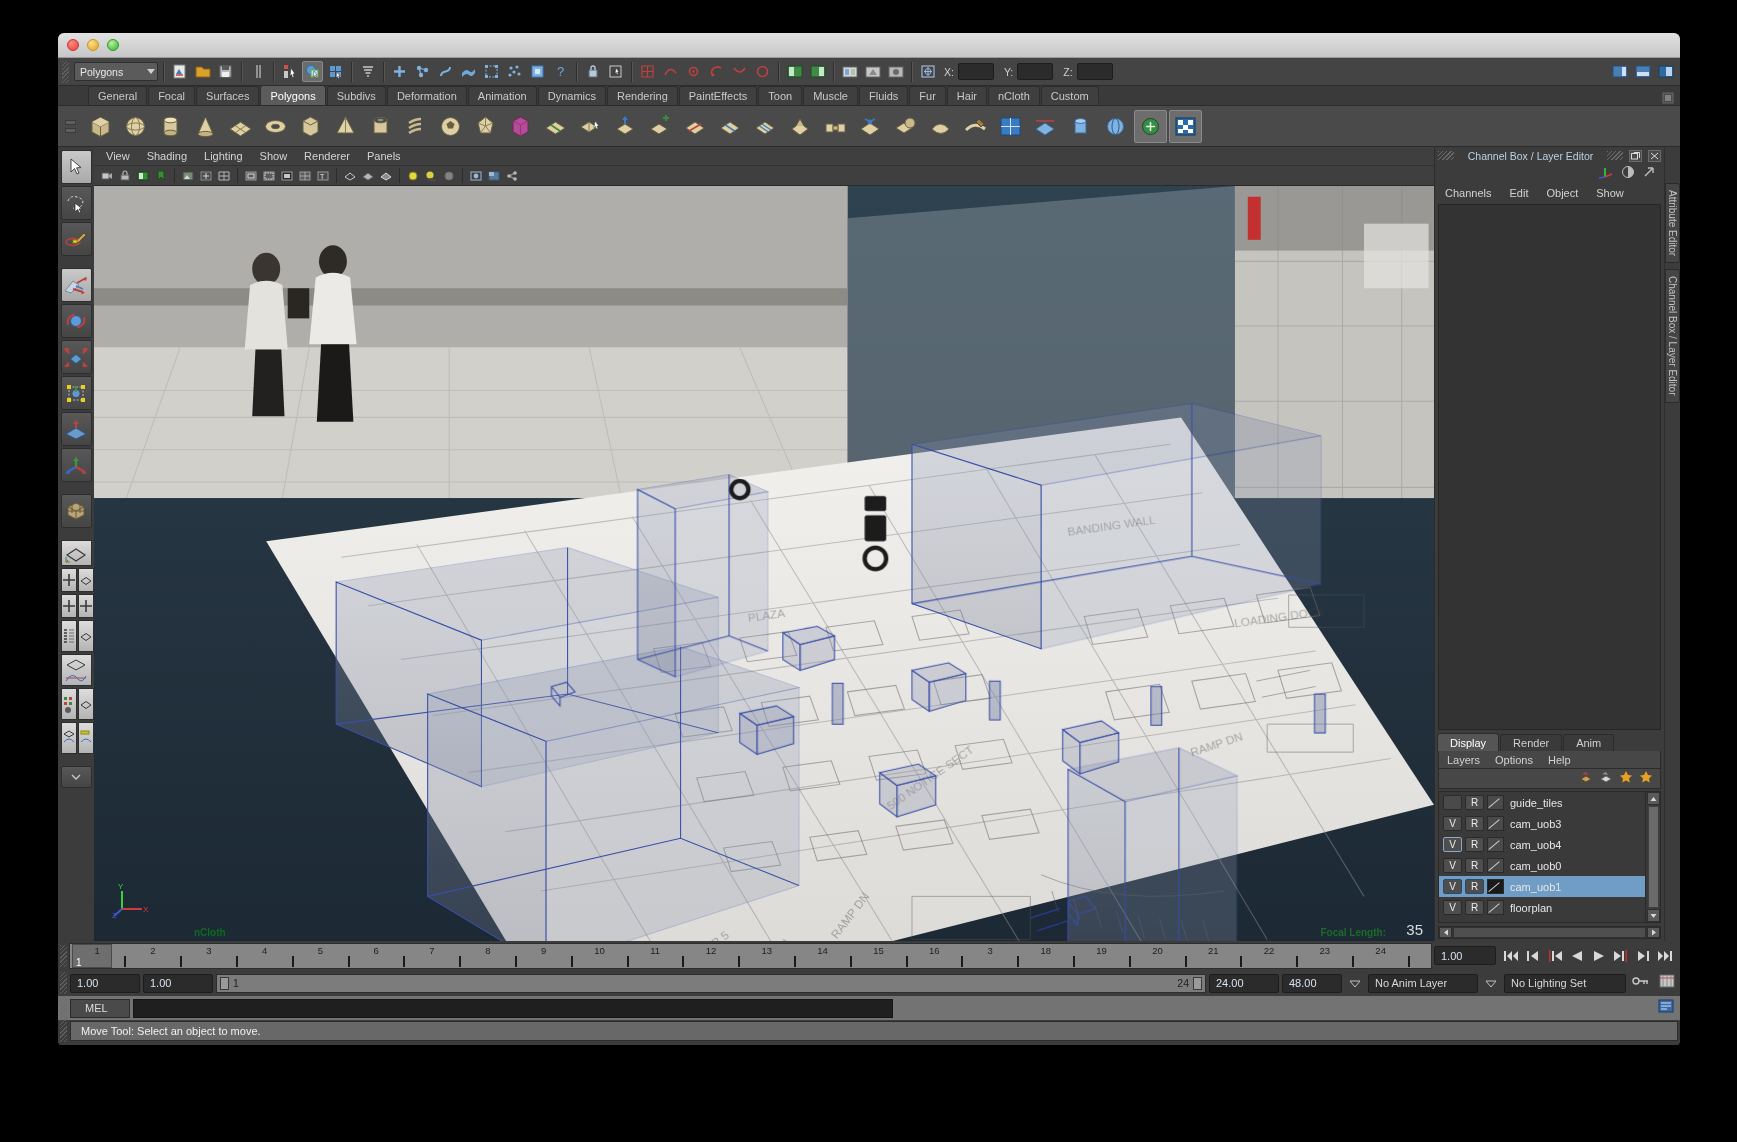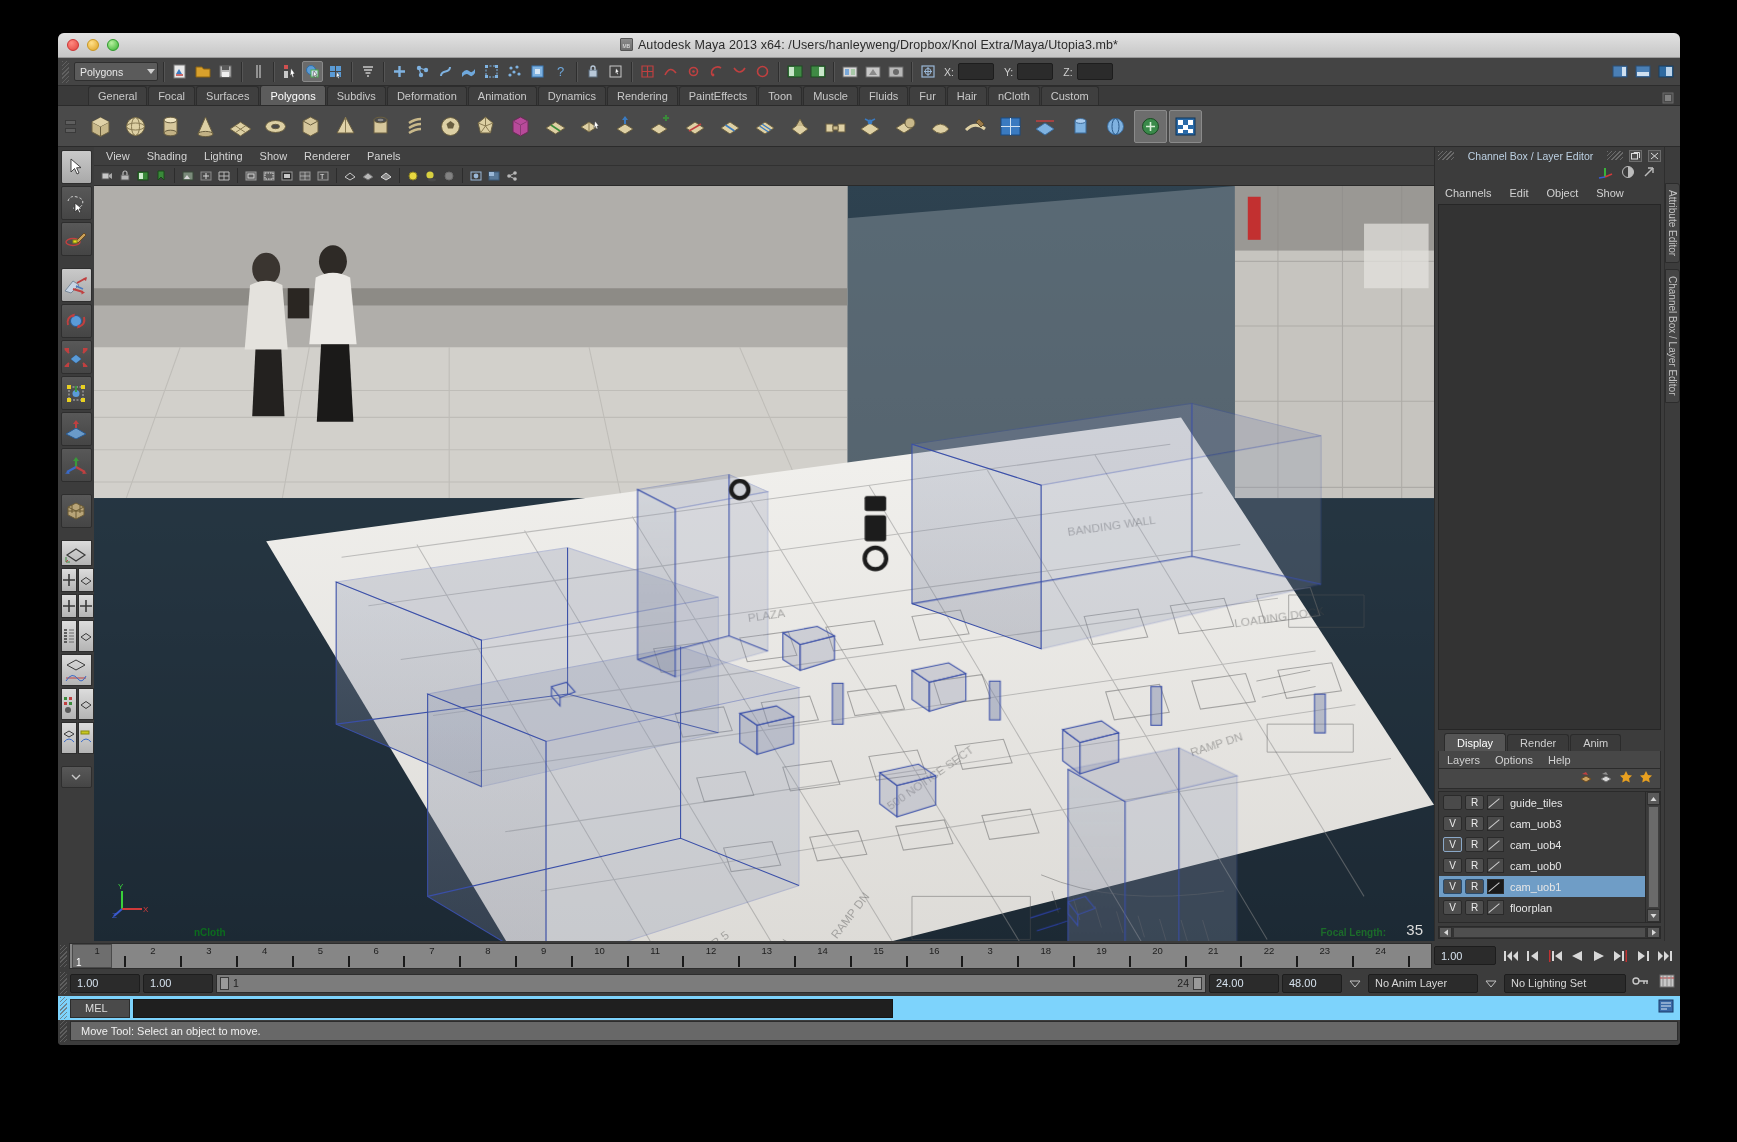--- a/index.html
+++ b/index.html
@@ -169,21 +169,21 @@
     background-image: repeating-linear-gradient(135deg,#6a6a6a 0 1px,transparent 1px 3px);}
   .rp-header .ttl { flex: 1 1 auto; text-align: center; color: #bcd0e2; }
   .winbtn { width: 13px; height: 12px; background: #4a4a4a; border: 1px solid #6c6c6c;
     display:flex; align-items:center; justify-content:center; font-size:8px; color:#d8d8d8;}
   .rp-iconrow { height: 19px; display:flex; align-items:center; justify-content:flex-end; gap:7px; padding-right:8px;}
   .rp-tabs { height: 19px; display: flex; align-items: center; gap: 18px; padding-left: 10px;
     font-size: 11px; color: #d2d2d2; }
   .channelbox-body {
     flex: 1 1 auto; background: #333; border: 1px solid #262626; margin: 2px 3px 0 3px; min-height: 0;
   }
-  .le-tabs { height: 18px; display: flex; align-items: flex-end; padding-left: 9px; margin-top:3px;}
+  .le-tabs { height: 18px; display: flex; align-items: flex-end; padding-left: 2px; margin-top:3px;}
   .le-tab { padding: 0 12px; height: 17px; font-size: 11px; color: #cfcfcf;
     background: #3a3a3a; border: 1px solid #2b2b2b; border-bottom: none;
     border-radius: 3px 3px 0 0; display:flex; align-items:center; margin-right:1px;}
   .le-tab.active { background: #555; color: #fff; height: 18px; }
   .le-menus { height: 18px; display: flex; align-items: center; gap: 15px;
     padding-left: 8px; font-size: 11px; color: #d2d2d2; background:#474747;
     border:1px solid #2b2b2b; border-top:none; margin:0 3px;}
   .le-toolrow { height: 20px; background: #474747; display:flex; align-items:center;
     justify-content:flex-end; gap:5px; padding-right:6px; margin:0 3px; border:1px solid #2b2b2b; border-top:none;}
   .layerlist { margin: 2px 3px 3px 3px; background: #3a3a3a; border:1px solid #2a2a2a;
@@ -236,21 +236,21 @@
     padding: 0 2px; flex:0 0 auto;}
   .numfield { height:19px; background:#2b2b2b; border:1px solid #1d1d1d; border-radius:2px;
     display:flex; align-items:center; padding-left:6px; font-size:11px; color:#d6e2ee;}
   .rangebar { flex:1 1 auto; height:19px; background:#7c7c7c; border:1px solid #2d2d2d;
     display:flex; align-items:center; justify-content:space-between; padding:0 3px; position:relative;}
   .rb-handle { width:9px; height:13px; background:#9a9a9a; border:1px solid #3a3a3a;}
   .rb-txt { font-size:10.5px; color:#1e1e1e; }
   .combo { height:19px; background:#2b2b2b; border:1px solid #1d1d1d; border-radius:2px;
     display:flex; align-items:center; padding:0 6px; font-size:11px; color:#d8d8d8;}
   
-  .mel-row { height:24px; background:#7dd3fc; display:flex; align-items:center; gap:3px;
+  .mel-row { height:24px; background:#737373; display:flex; align-items:center; gap:3px;
     padding:0 2px; flex:0 0 auto;}
   .mel-label { width:60px; height:19px; background:#4a4a4a; border:1px solid #2b2b2b;
     display:flex; align-items:center; padding-left:14px; font-size:11px; color:#ddd;}
   .mel-input { flex:1 1 auto; height:19px; background:#1f1f1f; border:1px solid #151515;}
   
   .helpline-row { height:25px; background:#3c3c3c; display:flex; align-items:center;
     gap:3px; padding:0 2px 3px 2px; flex:0 0 auto;}
   .helpline { flex:1 1 auto; height:20px; background:#686868; border:1px solid #2d2d2d;
     display:flex; align-items:center; padding-left:10px; font-size:11px; color:#f0f0f0;}
   
@@ -259,23 +259,20 @@
 </head>
 <body>
 
 <div class="app-window">
 
   <div class="titlebar">
     <div class="traffic">
       <div class="tl red"></div>
       <div class="tl yellow"></div>
       <div class="tl green"></div>
-    </div>
-    <div class="title-text">
-      <span class="title-icon"></span><span>Autodesk Maya 2013 x64: /Users/hanleyweng/Dropbox/Knol Extra/Maya/Utopia3.mb*</span>
     </div>
   </div>
 
   <div class="statusline">
     <div class="grip"></div>
     <div class="menuset-select">
       <span>Polygons</span>
       <span class="arrow-dn"></span>
     </div>
     <div class="sl-sep"></div>

